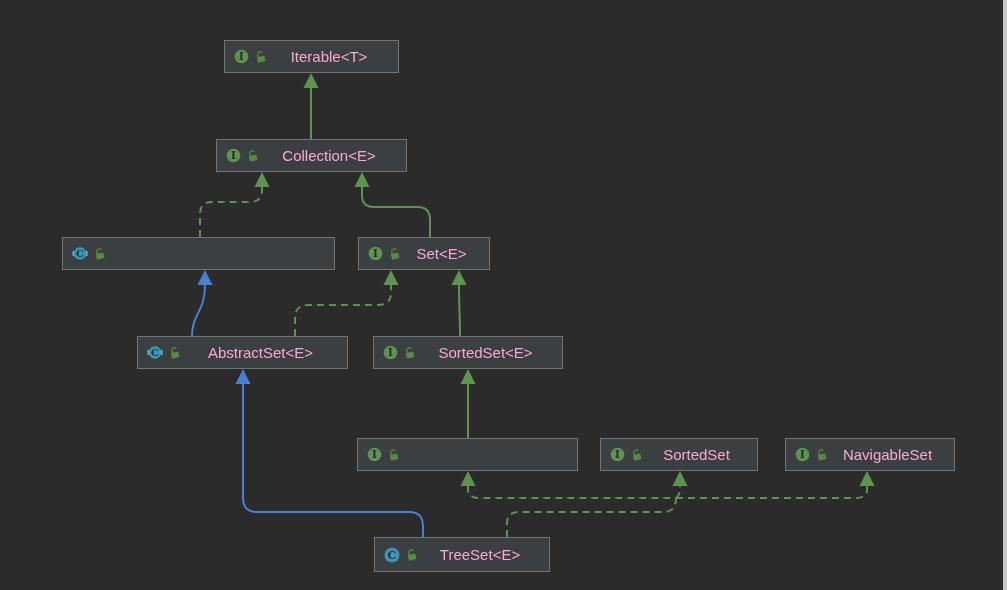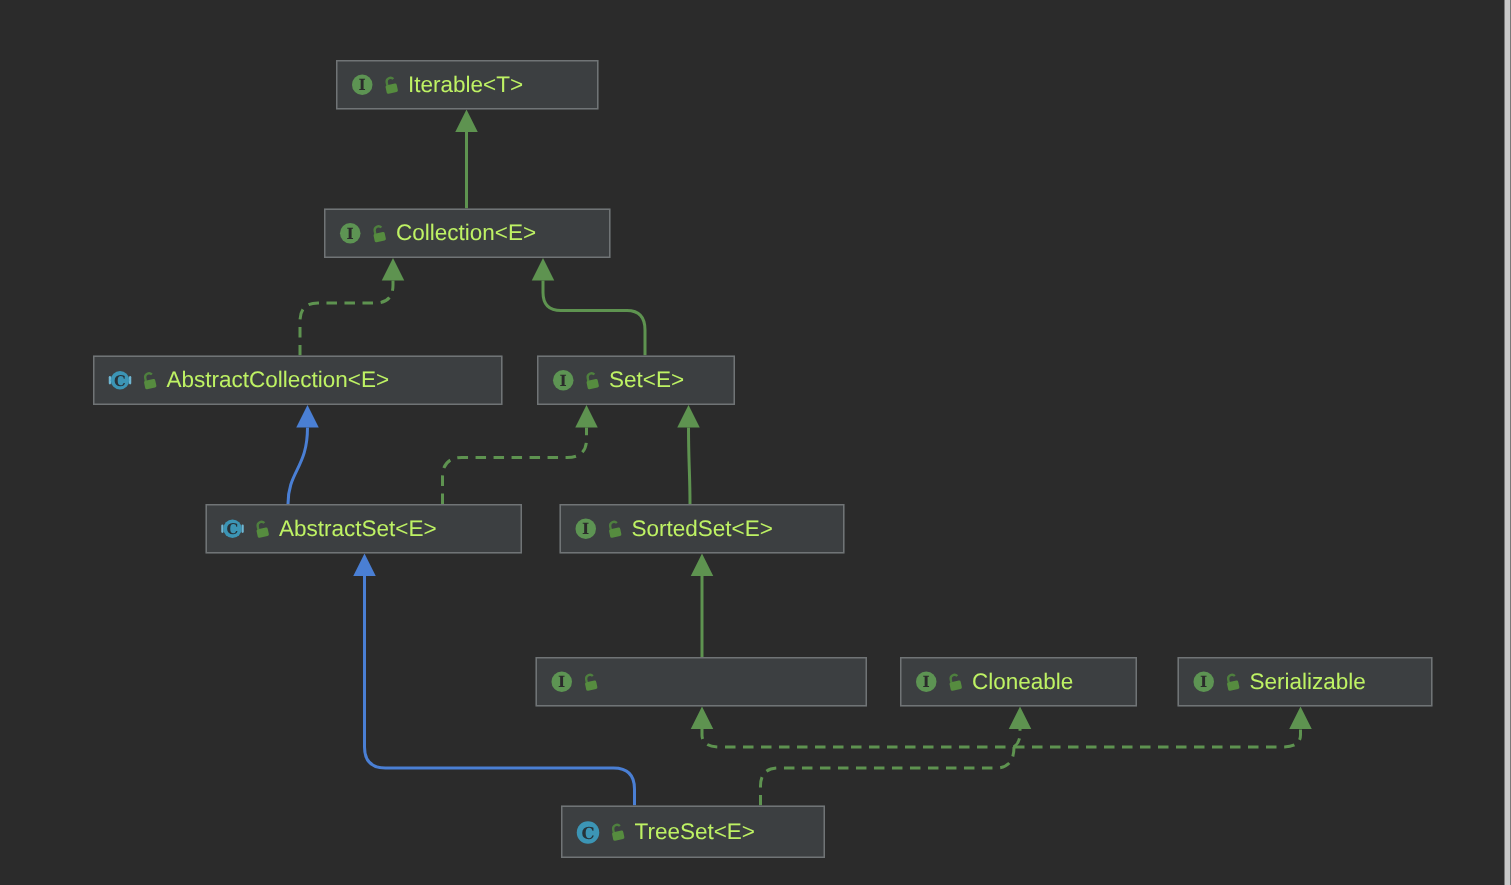--- a/index.html
+++ b/index.html
@@ -12,22 +12,22 @@
   .node{
     position:absolute;
     background:#3c3f41;
     border:1px solid #707476;
     box-sizing:border-box;
     display:flex;align-items:center;
     padding:0 8px 0 9px;gap:5px;
     cursor:default;
   }
   .node .label{
-    flex:1;
-    color:#bef264;font-size:15px;line-height:1;
+    flex:1;text-align:center;
+    color:#f9a8d4;font-size:15px;line-height:1;
     white-space:nowrap;
     padding-right:4px;
   }
   .icon{display:inline-flex;align-items:center;justify-content:center;flex:0 0 auto;}
   .edge{fill:none;stroke-width:2;stroke-linecap:butt;}
   .edge.green{stroke:#5e9350;}
   .edge.blue{stroke:#4a7fd4;}
   .edge.dashed{stroke-dasharray:7 5;}
   .arrow.green{fill:#5e9350;}
   .arrow.blue{fill:#4a7fd4;}
@@ -140,21 +140,20 @@
       </svg>
   </span>
   <span class="icon">
     <svg width="13" height="13" viewBox="0 0 14 14">
         <g transform="rotate(-12 7 7)">
           <path d="M4.5 7 V4.8 a2.8 2.8 0 0 1 5.2-1.4" stroke="#4e7f3e" stroke-width="1.7" fill="none"></path>
           <rect x="3" y="6.8" width="8.2" height="6.2" rx="1.2" fill="#568c3f"></rect>
         </g>
       </svg>
   </span>
-  <span class="label">AbstractCollection&lt;E&gt;</span>
 </div>
 
 <div class="node" style="left:358px;top:237px;width:132px;height:33px">
   <span class="icon">
     <svg width="15" height="15" viewBox="0 0 16 16">
         <circle cx="8" cy="8" r="7.3" fill="#5d9453"></circle>
         <text x="8" y="12" font-size="11" text-anchor="middle" fill="#2b2b2b" font-family="DejaVu Serif, serif" font-weight="bold">I</text>
       </svg>
   </span>
   <span class="icon">
@@ -231,39 +230,39 @@
       </svg>
   </span>
   <span class="icon">
     <svg width="13" height="13" viewBox="0 0 14 14">
         <g transform="rotate(-12 7 7)">
           <path d="M4.5 7 V4.8 a2.8 2.8 0 0 1 5.2-1.4" stroke="#4e7f3e" stroke-width="1.7" fill="none"></path>
           <rect x="3" y="6.8" width="8.2" height="6.2" rx="1.2" fill="#568c3f"></rect>
         </g>
       </svg>
   </span>
-  <span class="label">Cloneable</span>
+  <span class="label">SortedSet</span>
 </div>
 
 <div class="node" style="left:785px;top:438px;width:170px;height:33px">
   <span class="icon">
     <svg width="15" height="15" viewBox="0 0 16 16">
         <circle cx="8" cy="8" r="7.3" fill="#5d9453"></circle>
         <text x="8" y="12" font-size="11" text-anchor="middle" fill="#2b2b2b" font-family="DejaVu Serif, serif" font-weight="bold">I</text>
       </svg>
   </span>
   <span class="icon">
     <svg width="13" height="13" viewBox="0 0 14 14">
         <g transform="rotate(-12 7 7)">
           <path d="M4.5 7 V4.8 a2.8 2.8 0 0 1 5.2-1.4" stroke="#4e7f3e" stroke-width="1.7" fill="none"></path>
           <rect x="3" y="6.8" width="8.2" height="6.2" rx="1.2" fill="#568c3f"></rect>
         </g>
       </svg>
   </span>
-  <span class="label">Serializable</span>
+  <span class="label">NavigableSet</span>
 </div>
 
 <div class="node" style="left:374px;top:537px;width:176px;height:35px">
   <span class="icon">
     <svg width="16" height="16" viewBox="0 0 16 16">
         <circle cx="8" cy="8" r="7.5" fill="#3c95b5"></circle>
         <text x="8" y="12" font-size="11" text-anchor="middle" fill="#27333a" font-family="DejaVu Serif, serif" font-weight="bold">C</text>
       </svg>
   </span>
   <span class="icon">

